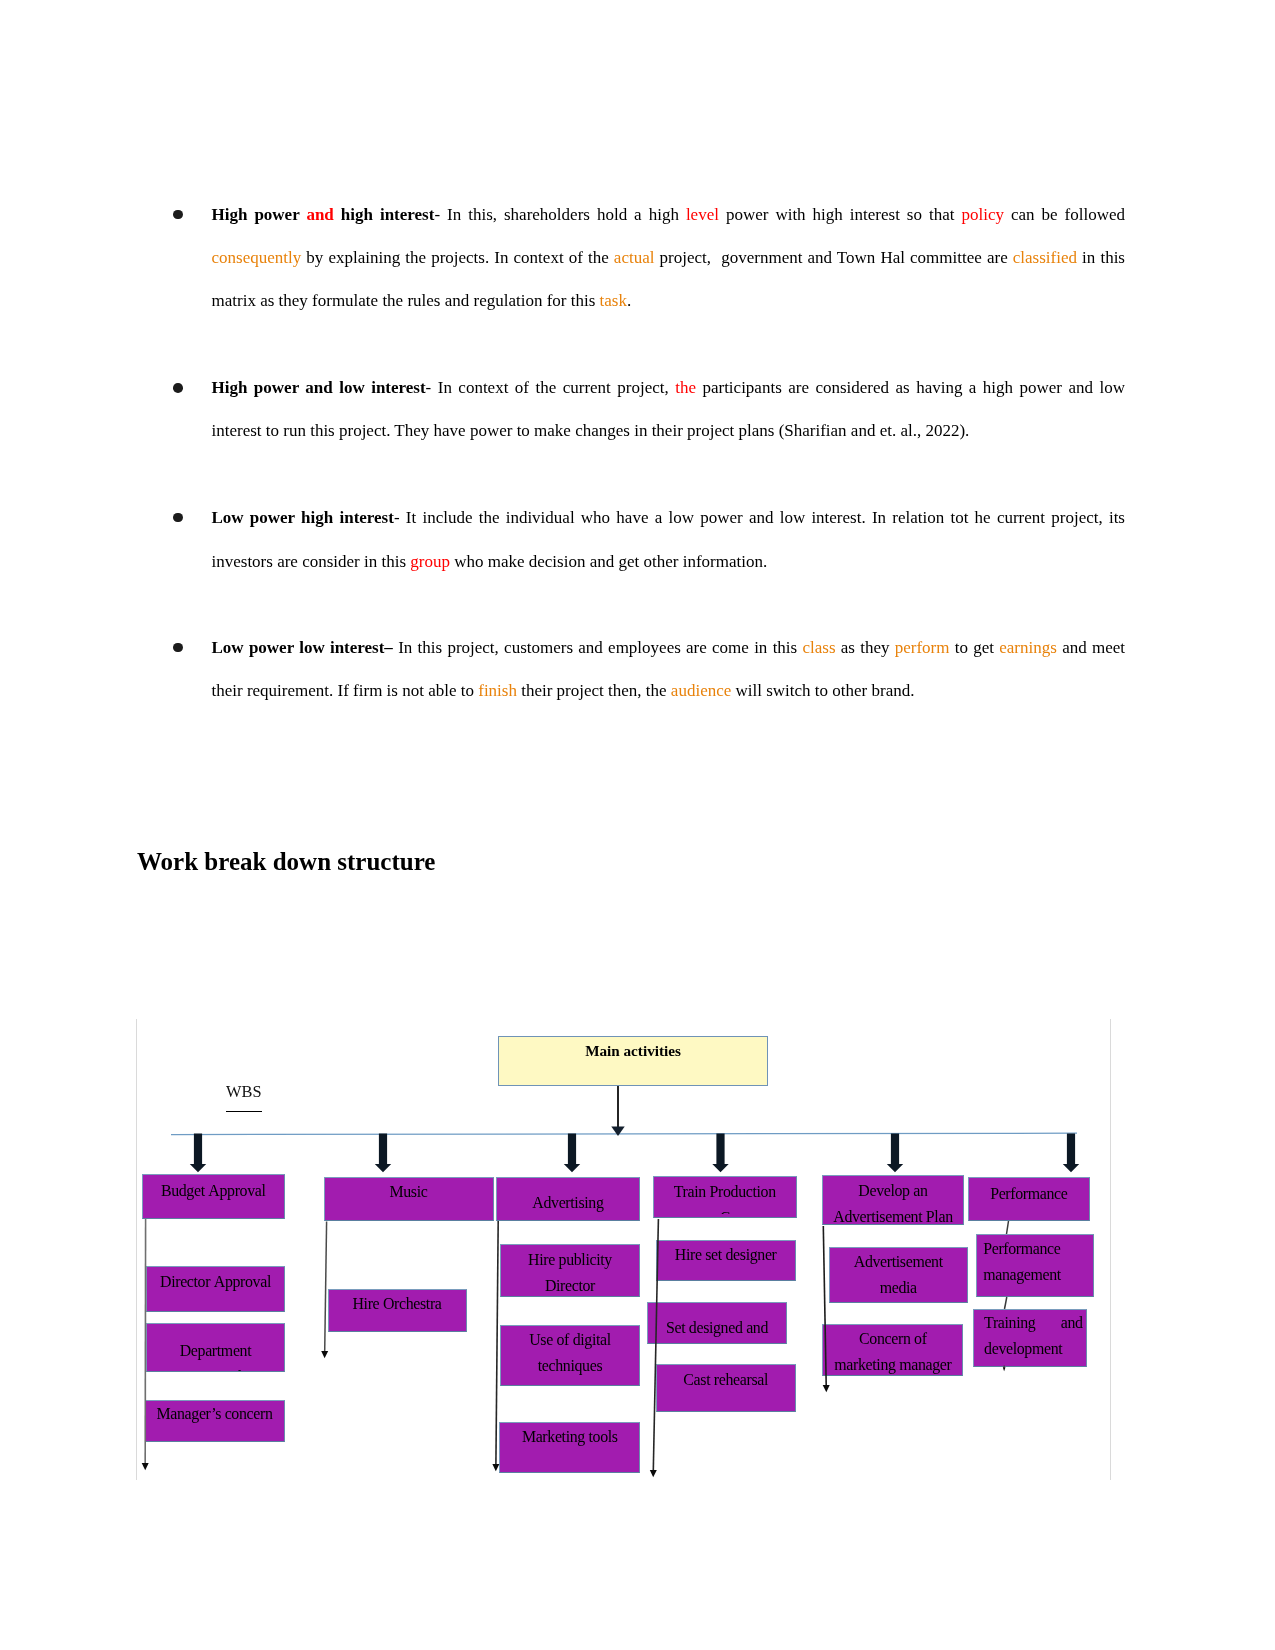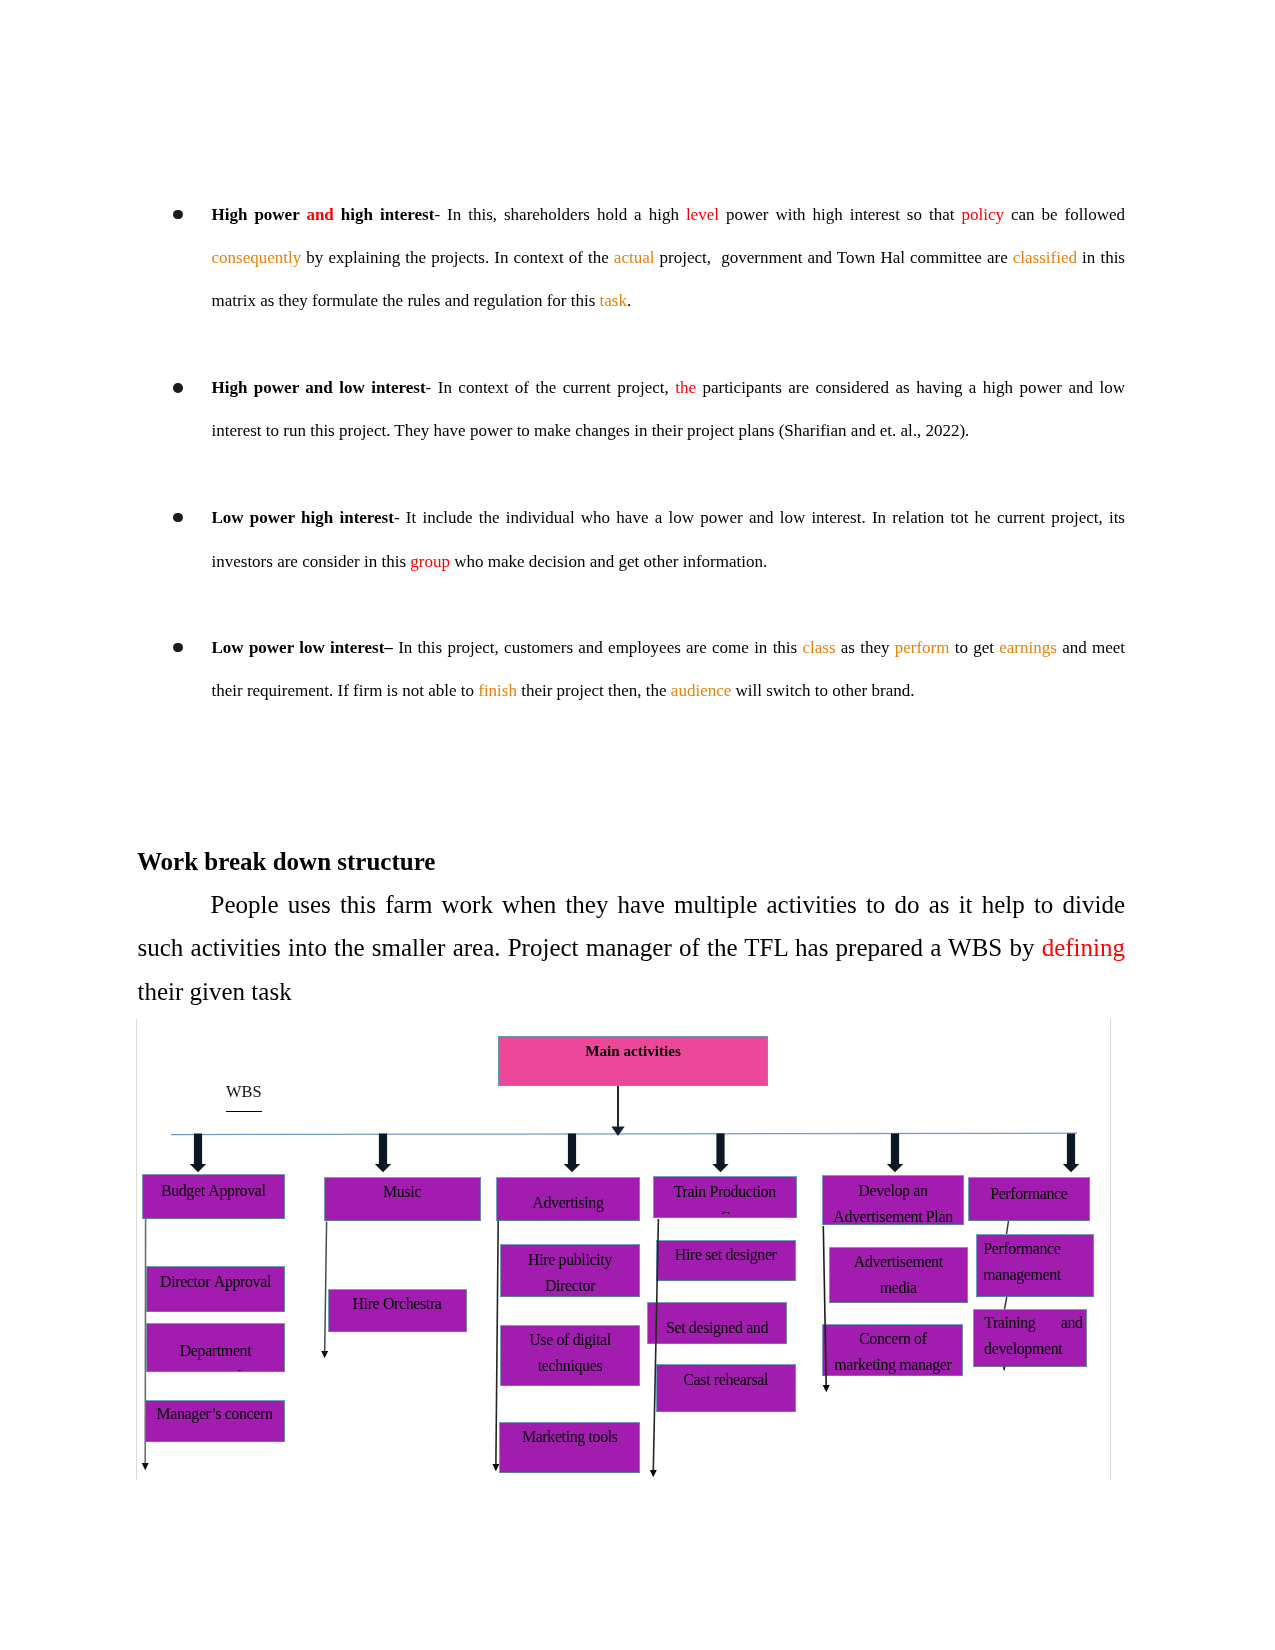--- a/index.html
+++ b/index.html
@@ -14,58 +14,57 @@
       text-align:justify;color:#000;text-indent:73px;}
   
   .diagram{position:absolute;left:0;top:0;width:1275px;height:1650px;}
   .dframe{position:absolute;left:136px;top:1018.5px;width:974.8px;height:461.5px;
       border-left:1.2px solid #dadada;border-right:1.2px solid #dadada;box-sizing:border-box;}
   .node{position:absolute;background:#a21caf;border:1px solid #7a9cbd;
       border-bottom-color:#5a7f9f;border-right-color:#6a8cae;box-sizing:border-box;
       color:#000;text-align:center;overflow:hidden;font-size:15.9px;line-height:26px;letter-spacing:-0.35px;}
   .node .ln{display:block;white-space:nowrap;}
   .node .clip{overflow:hidden;}
-  .node.root{background:#ec4899;border:1px solid #6f93b7;font-weight:bold;font-size:15.2px;letter-spacing:0;font-family:Liberation Serif, serif;}
+  .node.root{background:#fef9c3;border:1px solid #6f93b7;font-weight:bold;font-size:15.2px;letter-spacing:0;font-family:Liberation Serif, serif;}
   .wbs{position:absolute;font-size:16.4px;color:#111;border-bottom:1.7px solid #000;
        line-height:14px;padding-bottom:12px;}
   svg.ov{position:absolute;left:0;top:0;width:1275px;height:1650px;overflow:visible;}
 </style></head>
 <body>
 
 <div class="page">
 <div class="dot" style="left:173.4px;top:209.6px"></div>
 <div class="bullet" style="top:192.6px"><b><span>High power </span><span class="red">and</span><span> high interest</span></b><span><span>- In this, shareholders hold a high </span><span class="red">level</span><span> power with high interest so that </span><span class="red">policy</span><span> can be followed </span><span class="org">consequently</span><span> by explaining the projects. In context of the </span><span class="org">actual</span><span> project,&nbsp; government and Town Hal committee are </span><span class="org">classified</span><span> in this matrix as they formulate the rules and regulation for this </span><span class="org">task</span><span>.</span></span></div>
 <div class="dot" style="left:173.4px;top:383.0px"></div>
 <div class="bullet" style="top:366.0px"><b><span>High power and low interest</span></b><span><span>- In context of the current project, </span><span class="red">the</span><span> participants are considered as having a high power and low interest to run this project. They have power to make changes in their project plans (Sharifian and et. al., 2022).</span></span></div>
 <div class="dot" style="left:173.4px;top:512.6px"></div>
 <div class="bullet" style="top:496.4px"><b><span>Low power high interest</span></b><span><span>- It include the individual who have a low power and low interest. In relation tot he current project, its investors are consider in this </span><span class="red">group</span><span> who make decision and get other information.</span></span></div>
 <div class="dot" style="left:173.4px;top:642.6px"></div>
 <div class="bullet" style="top:626.0px"><b><span>Low power low interest–</span></b><span><span> In this project, customers and employees are come in this </span><span class="org">class</span><span> as they </span><span class="org">perform</span><span> to get </span><span class="org">earnings</span><span> and meet their requirement. If firm is not able to </span><span class="org">finish</span><span> their project then, the </span><span class="org">audience</span><span> will switch to other brand.</span></span></div>
 <div class="heading" style="top:840px">Work break down structure</div>
-<div class="para" style="top:883px"><span>People uses this farm work when they have multiple activities to do as it help to divide such activities into the smaller area. Project manager of the TFL has prepared a WBS by </span><span class="red">defining</span><span> their given task</span></div>
 <div class="diagram">
       <div class="dframe"></div>
 <div class="wbs" style="left:226px;top:1085px">WBS</div>
 <div class="node root" style="left:498px;top:1036px;width:270px;height:50px;padding-top:1px">
         <span class="ln">Main activities</span>
       </div>
 <div class="node" style="left:141.5px;top:1174.0px;width:143.5px;height:44.5px;padding-top:2.5px;">
         <span class="ln">Budget&nbsp;Approval</span>
       </div>
 <div class="node" style="left:146.0px;top:1265.5px;width:139.0px;height:46.5px;padding-top:2.0px;">
         <span class="ln">Director&nbsp;Approval</span>
       </div>
 <div class="node" style="left:146.0px;top:1323.4px;width:139.0px;height:49px;padding-top:14px;">
         <span class="ln">Department</span>
         <span class="ln">approval</span>
       </div>
 <div class="node" style="left:144.5px;top:1399.5px;width:140.0px;height:42.5px;padding-top:0.0px;">
         <span class="ln">Manager’s&nbsp;concern</span>
       </div>
-<div class="node" style="left:323.5px;top:1177.0px;width:157px;height:44.0px;padding-top:1.0px;">
+<div class="node" style="left:323.5px;top:1177.0px;width:170px;height:44.0px;padding-top:1.0px;">
         <span class="ln">Music</span>
       </div>
 <div class="node" style="left:327.5px;top:1289.0px;width:139.0px;height:43.0px;padding-top:0.5px;">
         <span class="ln">Hire&nbsp;Orchestra</span>
       </div>
 <div class="node" style="left:496.2px;top:1177.4px;width:143.5px;height:43.4px;padding-top:12px;">
         <span class="ln">Advertising</span>
       </div>
 <div class="node" style="left:500.0px;top:1244.1px;width:140.0px;height:52.8px;padding-top:2.0px;">
         <span class="ln">Hire&nbsp;publicity</span>

